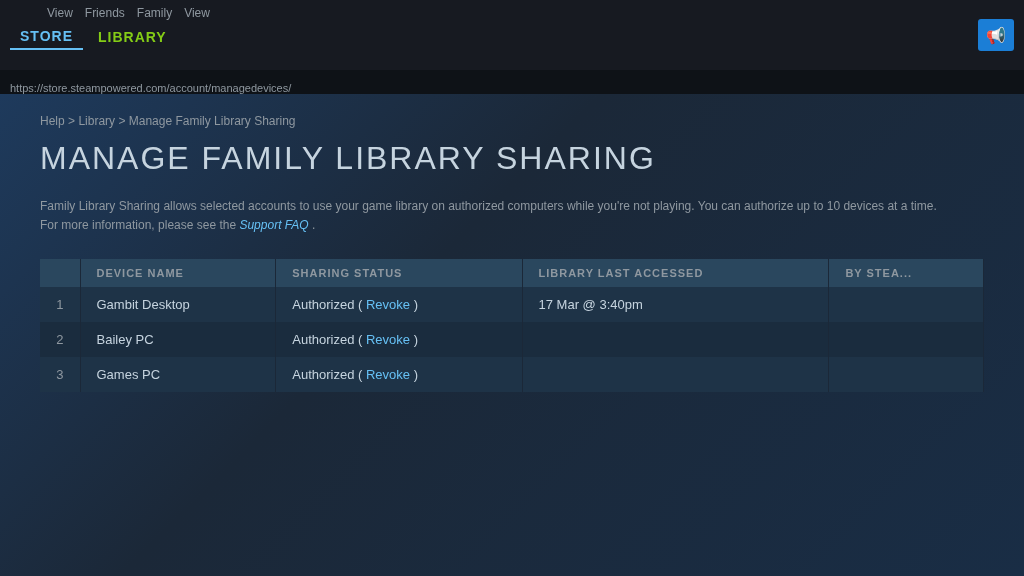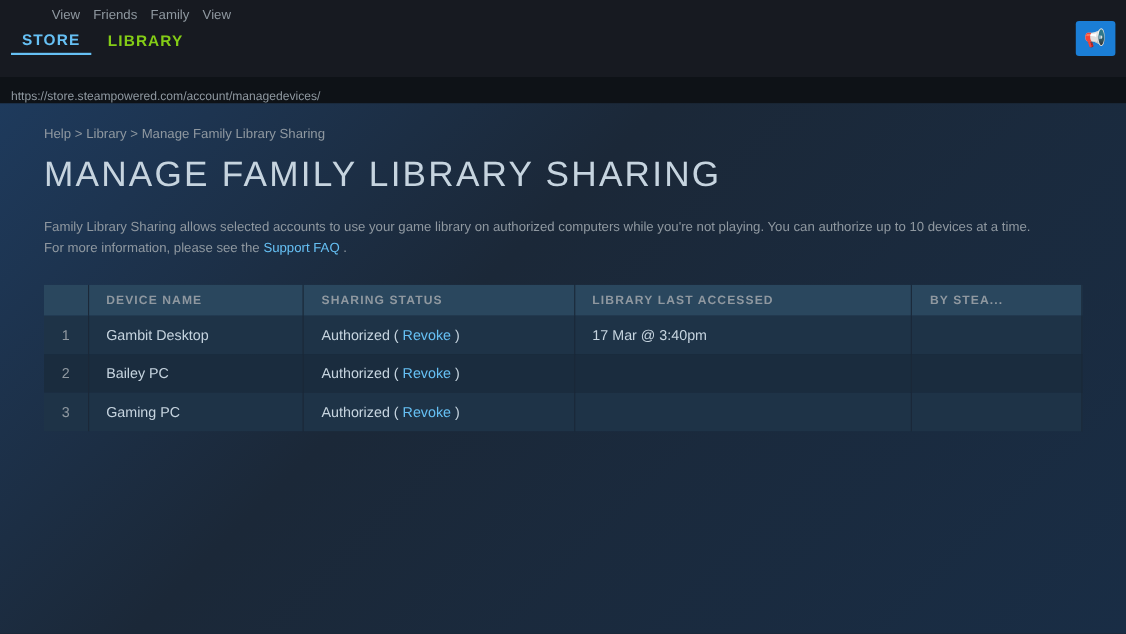--- a/index.html
+++ b/index.html
@@ -117,20 +117,21 @@
     .description {
       font-size: 12px;
       color: #8f98a0;
       line-height: 1.6;
       margin-bottom: 24px;
       max-width: 900px;
     }
     .description a {
       color: #66c0f4;
       text-decoration: none;
+      font-style: italic;
     }
 
     
     .devices-table {
       width: 100%;
       border-collapse: collapse;
       font-size: 13px;
     }
     .devices-table thead tr {
       background: #2a475e;
@@ -241,21 +242,21 @@
         <td>
           <span>Authorized ( </span>
           <a class="revoke-link">Revoke</a>
           <span> )</span>
         </td>
         <td></td>
         <td></td>
       </tr>
       <tr>
         <td>3</td>
-        <td>Gaming PC</td>
+        <td>Games PC</td>
         <td>
           <span>Authorized ( </span>
           <a class="revoke-link">Revoke</a>
           <span> )</span>
         </td>
         <td></td>
         <td></td>
       </tr>
     </tbody>
   </table>

